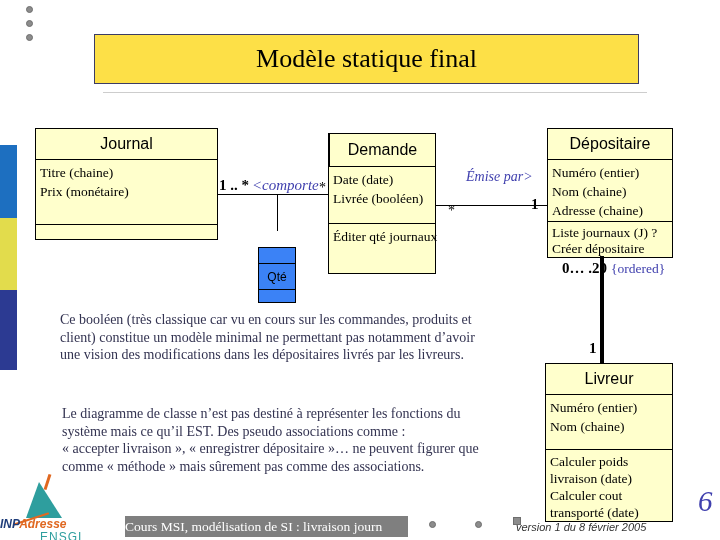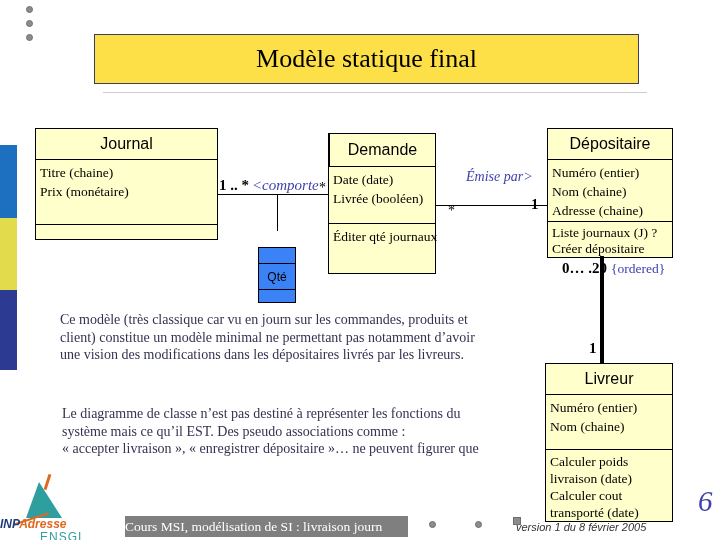--- a/index.html
+++ b/index.html
@@ -144,28 +144,29 @@
       <div>Numéro (entier)</div>
       <div>Nom (chaine)</div>
     </div>
     <div class="uml-sec" style="height:72px;line-height:17px;">
       <div style="white-space:normal;">Calculer poids livraison (date)</div>
       <div style="white-space:normal;">Calculer cout transporté (date)</div>
     </div>
   </div>
 
   <div class="note" style="left:60px;top:311px;">
-    <div>Ce modèle (très classique car vu en journ sur les commandes, produits  et</div>
+    <div>Ce booléen (très classique car vu en cours sur les commandes, produits  et</div>
     <div>client) constitue un  modèle minimal ne permettant pas notamment d’avoir</div>
     <div>une vision des modifications dans les dépositaires livrés par les livreurs.</div>
   </div>
   <div class="note" style="left:62px;top:405px;">
     <div>Le diagramme de classe n’est pas destiné à représenter les fonctions du</div>
     <div>système mais ce qu’il EST. Des pseudo associations comme :</div>
     <div>« accepter livraison », « enregistrer dépositaire »… ne peuvent figurer que</div>
+    <div>comme « méthode » mais sûrement pas comme des associations.</div>
   </div>
 
   <div class="logo">
     <div class="flash"></div>
     <div class="tri"></div>
     <div class="swoosh"></div>
     <div class="line1"><span class="inp">INP</span><span class="gre">Adresse</span></div>
     <div class="ensgi">ENSGI</div>
   </div>
 

